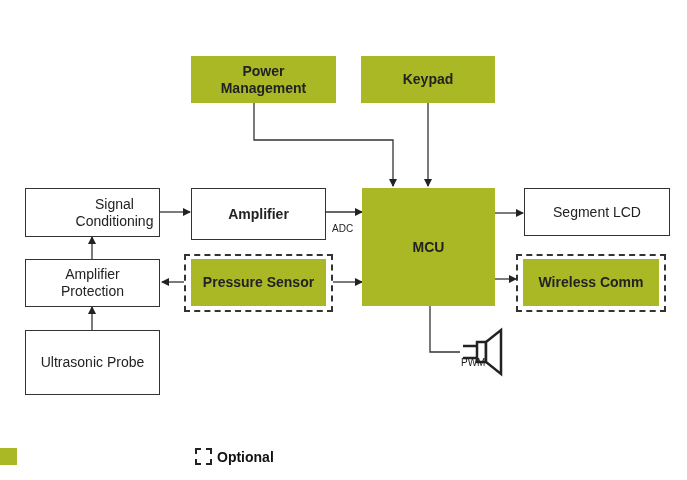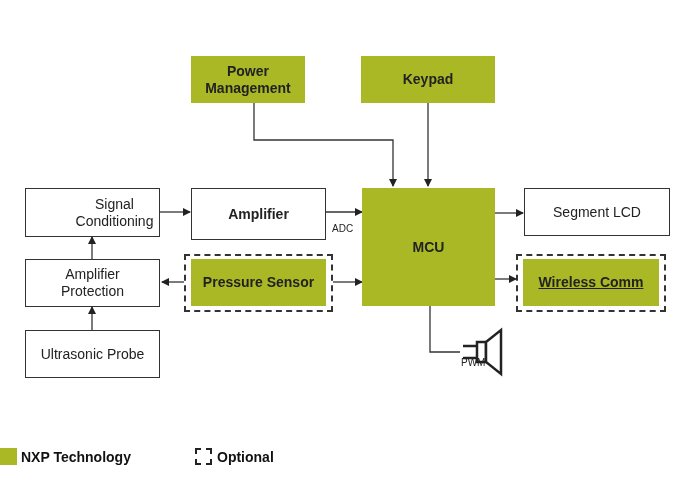--- a/index.html
+++ b/index.html
@@ -45,46 +45,45 @@
   <polyline points="430,306 430,352 460,352" fill="none" stroke="#333" stroke-width="1.3"></polyline>
 
   <g stroke="#222" stroke-width="2.5" fill="none">
     <line x1="463" y1="346" x2="477" y2="346"></line>
     <line x1="463" y1="358" x2="477" y2="358"></line>
     <rect x="477" y="342" width="9" height="20" fill="#fff"></rect>
     <polygon points="486,342 501,330 501,374 486,362" fill="#fff"></polygon>
   </g>
 </svg>
 
-<div class="box nxp" style="left:191px;top:56px;width:114px;height:47px;white-space:pre-line;">Power
+<div class="box nxp" style="left:191px;top:56px;width:145px;height:47px;white-space:pre-line;">Power
 Management</div>
 <div class="box nxp" style="left:361px;top:56px;width:134px;height:47px;">Keypad</div>
 
 <div class="box plain" style="left:25px;top:188px;width:135px;height:49px;white-space:pre-line;padding-left:44px;">Signal
 Conditioning</div>
 <div class="box plain" style="left:191px;top:188px;width:135px;height:52px;font-weight:bold;">Amplifier</div>
 <div class="lbl" style="left:332px;top:223px;">ADC</div>
 
 <div class="box nxp" style="left:362px;top:188px;width:133px;height:118px;">MCU</div>
 
 <div class="box plain" style="left:524px;top:188px;width:146px;height:48px;">Segment LCD</div>
 
 <div class="box plain" style="left:25px;top:259px;width:135px;height:48px;white-space:pre-line;">Amplifier
 Protection</div>
 
 <div class="dash" style="left:184px;top:254px;width:149px;height:58px;"></div>
 <div class="box nxp" style="left:191px;top:259px;width:135px;height:47px;">Pressure Sensor</div>
 
 <div class="dash" style="left:516px;top:254px;width:150px;height:58px;"></div>
-<div class="box nxp" style="left:523px;top:259px;width:136px;height:47px;text-decoration:underline;">Wireless Comm</div>
+<div class="box nxp" style="left:523px;top:259px;width:136px;height:47px;">Wireless Comm</div>
 
-<div class="box plain" style="left:25px;top:330px;width:135px;height:48px;">Ultrasonic Probe</div>
+<div class="box plain" style="left:25px;top:330px;width:135px;height:65px;">Ultrasonic Probe</div>
 
 <div class="lbl" style="left:429px;top:357px;padding-left:32px;">PWM</div>
 
 <div class="legend" style="left:0px;top:448px;">
   <span style="display:inline-block;width:17px;height:17px;background:#aab826;margin-right:4px;"></span>
-  <span>NXP Technology</span>
 </div>
 <div class="legend" style="left:195px;top:448px;">
   <span style="display:inline-block;width:13px;height:13px;border:2px dashed #222;margin-right:5px;"></span>
   <span>Optional</span>
 </div>
 
 </body></html>

